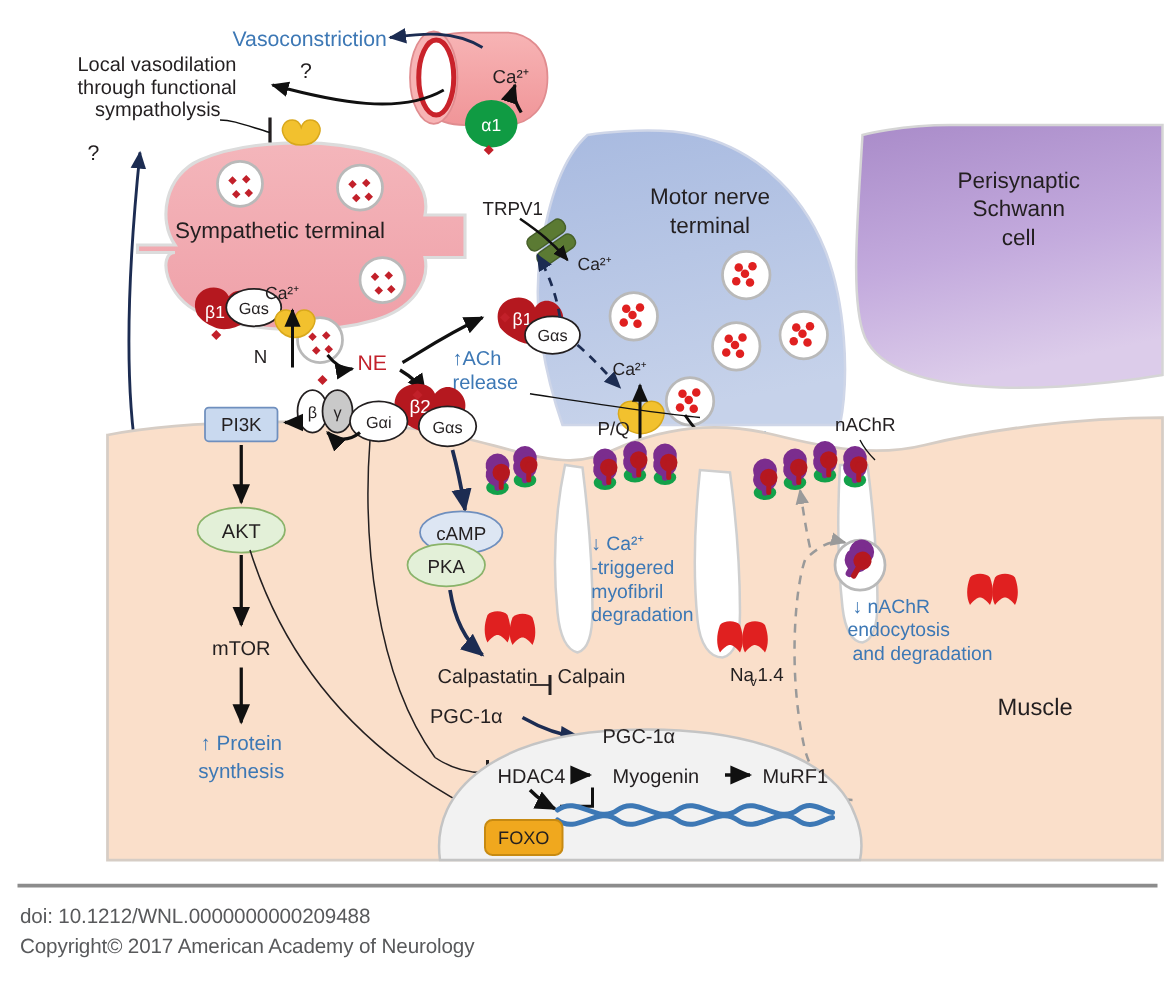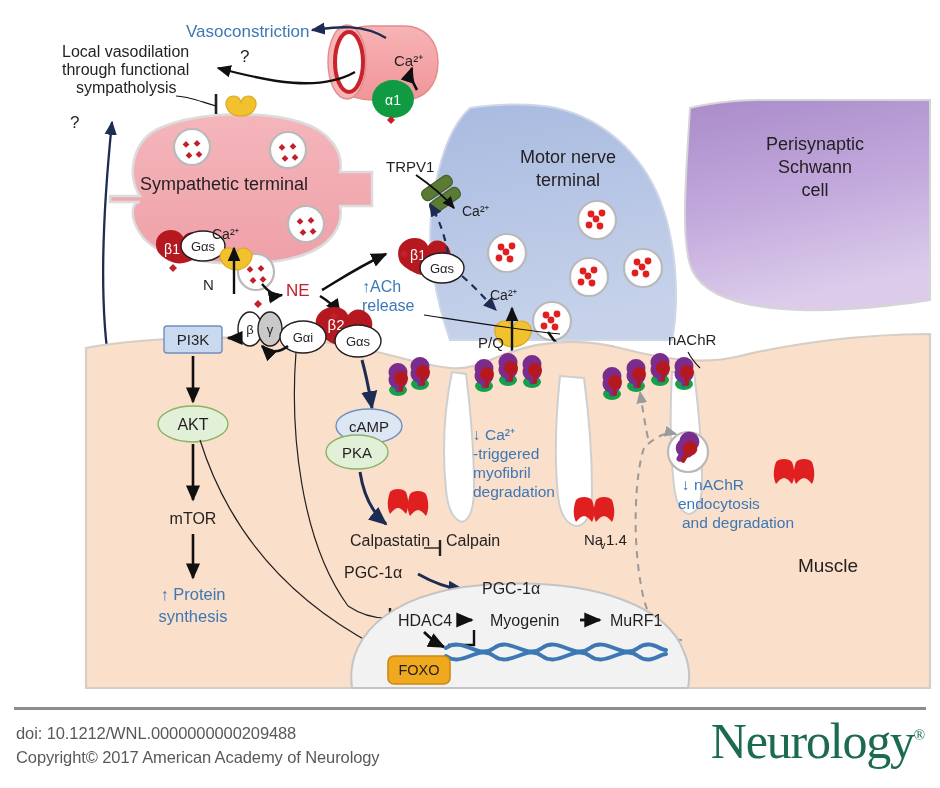--- a/index.html
+++ b/index.html
@@ -450,18 +450,15 @@
     </g>
   </svg>
   </div>
 
   <div id="footer">
     <div id="rule"></div>
     <div id="doi-block">
       <div>doi: 10.1212/WNL.0000000000209488</div>
       <div>Copyright© 2017 American Academy of Neurology</div>
     </div>
-    <div id="logo">
-      <span>Neurology</span><sup>®</sup>
-    </div>
   </div>
 
 </div>
 
 </body></html>

